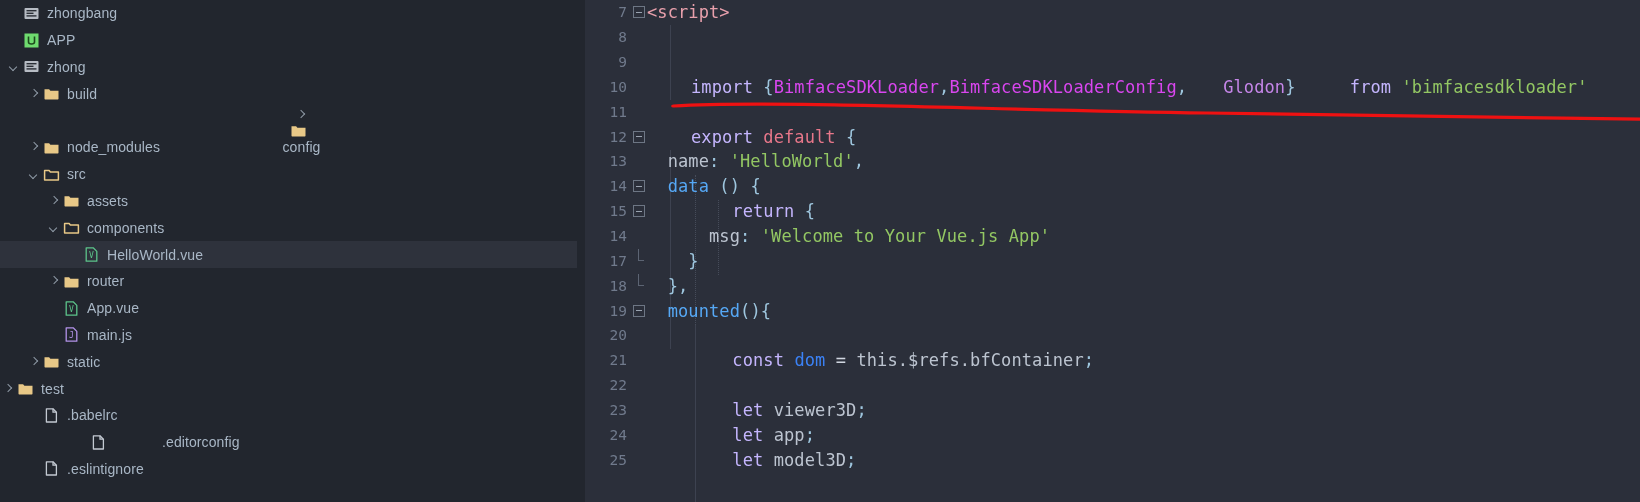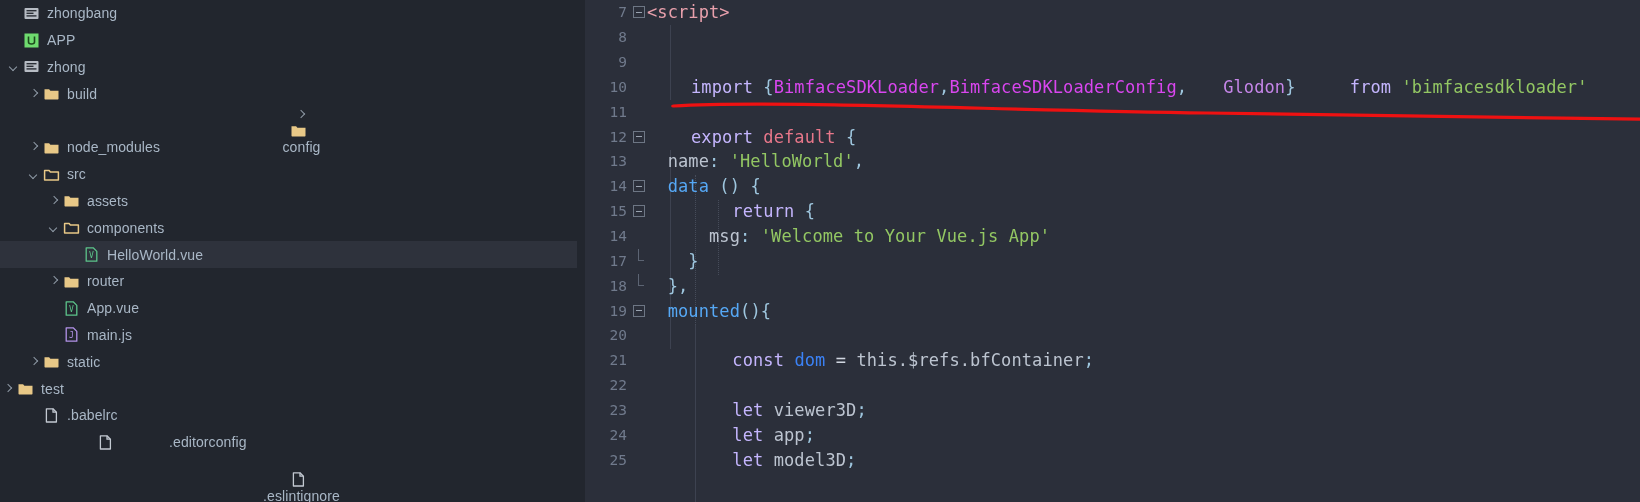--- a/index.html
+++ b/index.html
@@ -375,31 +375,31 @@
       <div class="tree-row" style="padding-left: 26px;">
         <span class="arrow "></span>
         <span class="ic">
           <svg width="17" height="17" viewBox="0 0 17 17">
             <path d="M3.4 1.8 h6.6 l3.4 3.4 v9.8 h-10.0 z" fill="none" stroke="#c3c9d2" stroke-width="1.3" stroke-linejoin="round"></path>
             <path d="M10.0 1.8 v3.4 h3.4" fill="none" stroke="#c3c9d2" stroke-width="1.3"></path>
           </svg>
         </span>
         <span class="label">.babelrc</span>
       </div>
-      <div class="tree-row" style="padding-left: 32px; gap: 48px;">
+      <div class="tree-row" style="padding-left: 25px; gap: 48px;">
         <span class="arrow "></span>
         <span class="ic">
           <svg width="17" height="17" viewBox="0 0 17 17">
             <path d="M3.4 1.8 h6.6 l3.4 3.4 v9.8 h-10.0 z" fill="none" stroke="#c3c9d2" stroke-width="1.3" stroke-linejoin="round"></path>
             <path d="M10.0 1.8 v3.4 h3.4" fill="none" stroke="#c3c9d2" stroke-width="1.3"></path>
           </svg>
         </span>
         <span class="label">.editorconfig</span>
       </div>
-      <div class="tree-row" style="padding-left: 26px; flex-direction: column;">
+      <div class="tree-row" style="padding-left: 26px;">
         <span class="arrow "></span>
         <span class="ic">
           <svg width="17" height="17" viewBox="0 0 17 17">
             <path d="M3.4 1.8 h6.6 l3.4 3.4 v9.8 h-10.0 z" fill="none" stroke="#c3c9d2" stroke-width="1.3" stroke-linejoin="round"></path>
             <path d="M10.0 1.8 v3.4 h3.4" fill="none" stroke="#c3c9d2" stroke-width="1.3"></path>
           </svg>
         </span>
         <span class="label">.eslintignore</span>
       </div>
     </div>

